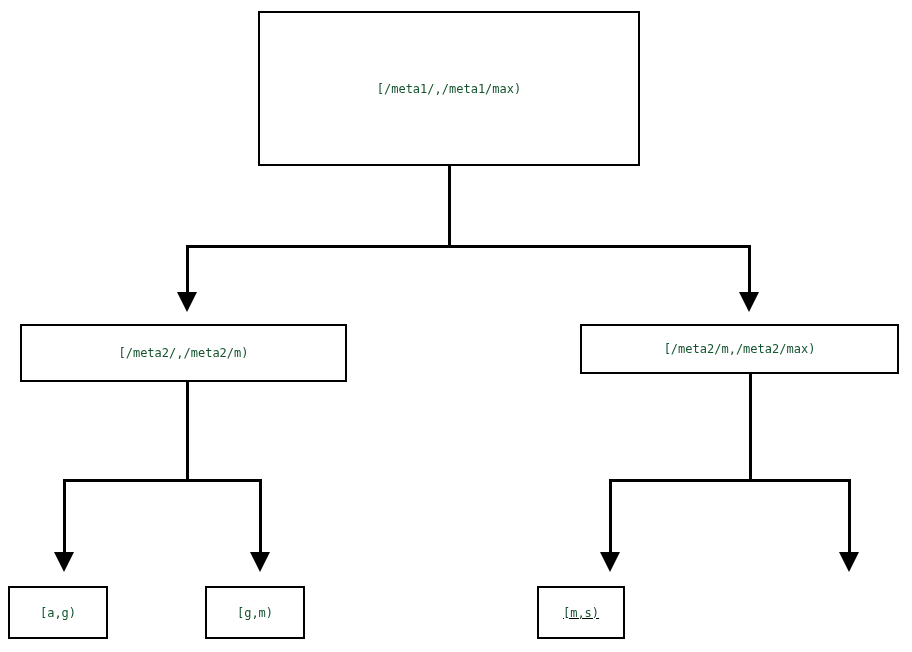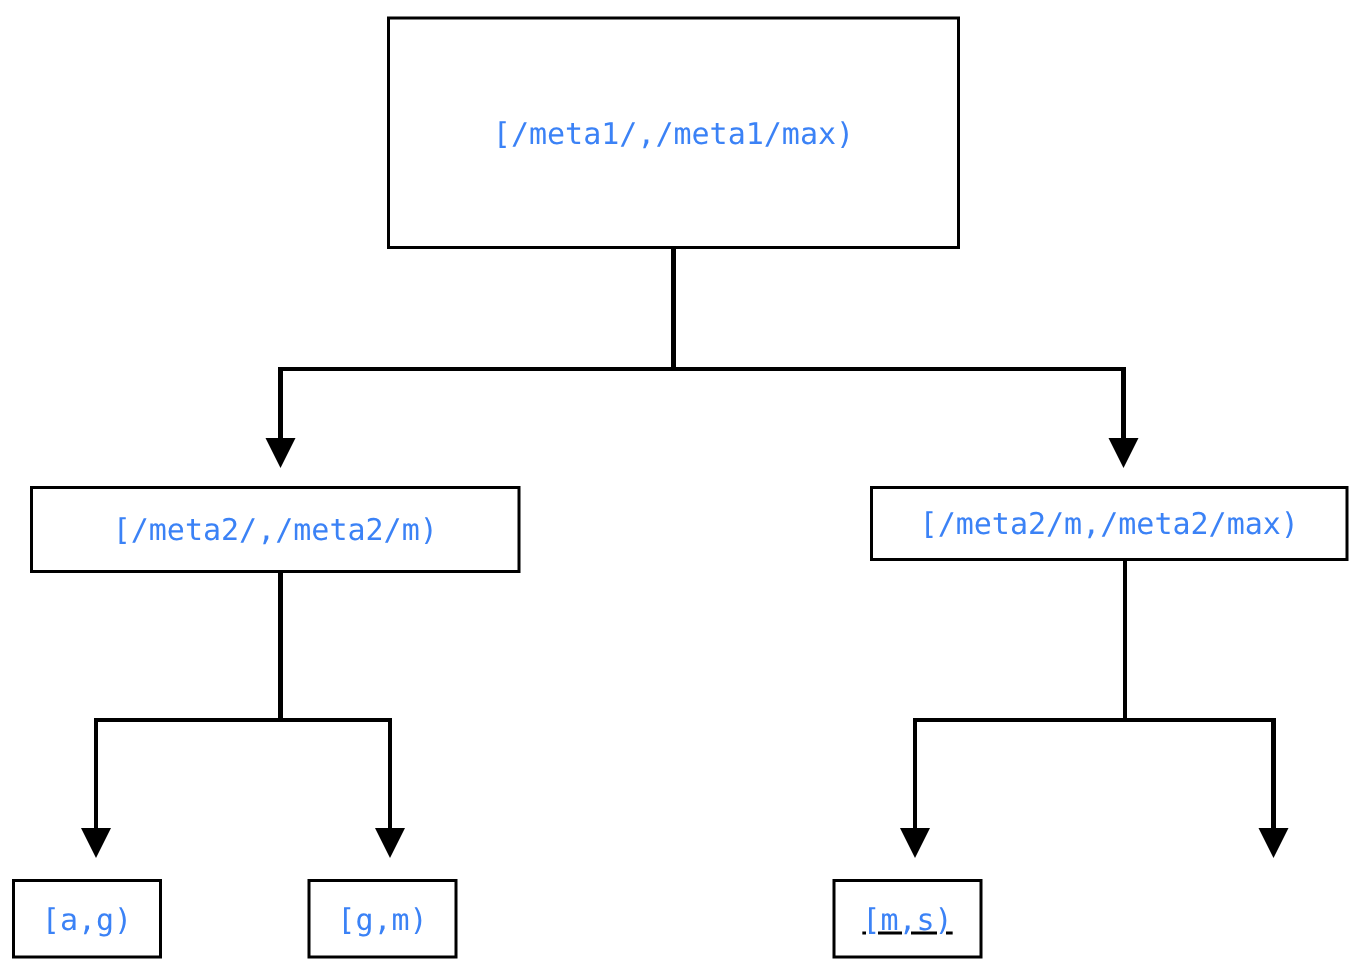--- a/index.html
+++ b/index.html
@@ -26,34 +26,34 @@
     position: absolute;
     box-sizing: border-box;
     border: 2px solid #000000;
     background: #ffffff;
     display: flex;
     align-items: center;
     justify-content: center;
     text-align: center;
   }
   .node-label {
-    color: #3b82f6;
+    color: #14532d;
     font-family: "DejaVu Sans Mono", "Liberation Mono", monospace;
-    font-size: 20px;
+    font-size: 12px;
     letter-spacing: 0px;
     white-space: nowrap;
     line-height: 1;
   }
   .node-root   { left: 258px; top: 11px;  width: 382px; height: 155px; }
   .node-mid-l  { left: 20px;  top: 324px; width: 327px; height: 58px; }
   .node-mid-r  { left: 580px; top: 324px; width: 319px; height: 50px; }
   .node-leaf   { top: 586px; height: 53px; }
   .leaf-1 { left: 8px;   width: 100px; }
   .leaf-2 { left: 205px; width: 100px; }
-  .leaf-3 { left: 555px; width: 100px; text-decoration: underline; }
+  .leaf-3 { left: 537px; width: 88px; text-decoration: underline; }
   .leaf-4 { left: 777px; width: 122px; }
 </style>
 </head>
 <body>
 
 <div id="diagram-root">
 
   <svg id="tree-svg" viewBox="0 0 912 652" xmlns="http://www.w3.org/2000/svg">
     <g stroke="#000000" stroke-width="3" fill="none" shape-rendering="crispEdges">
 

